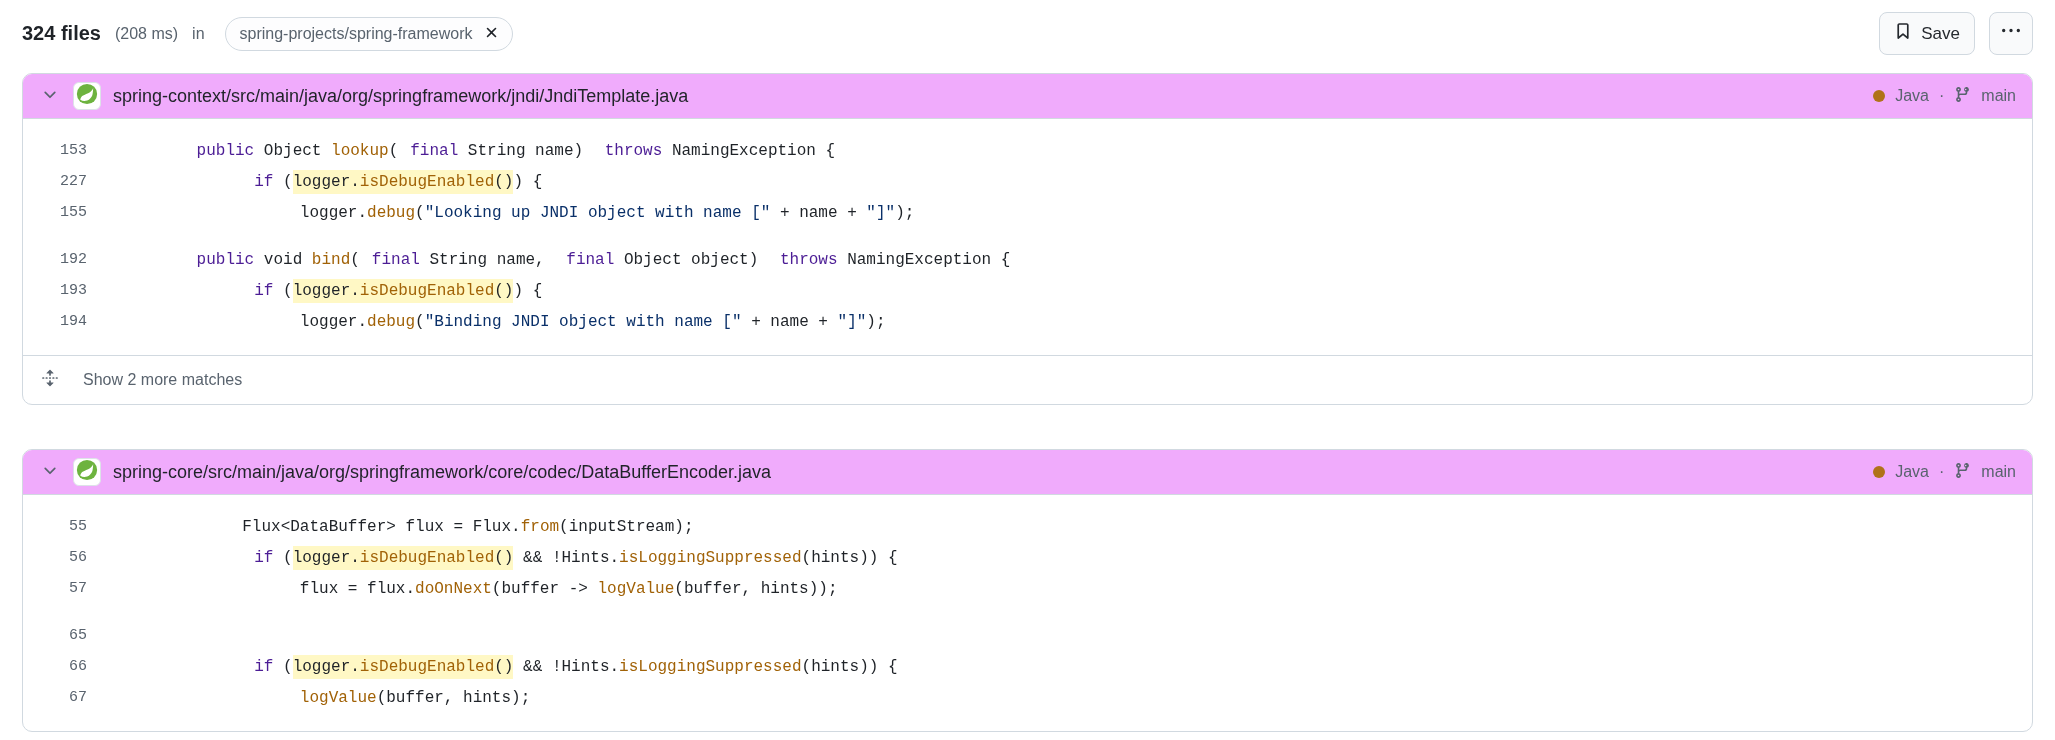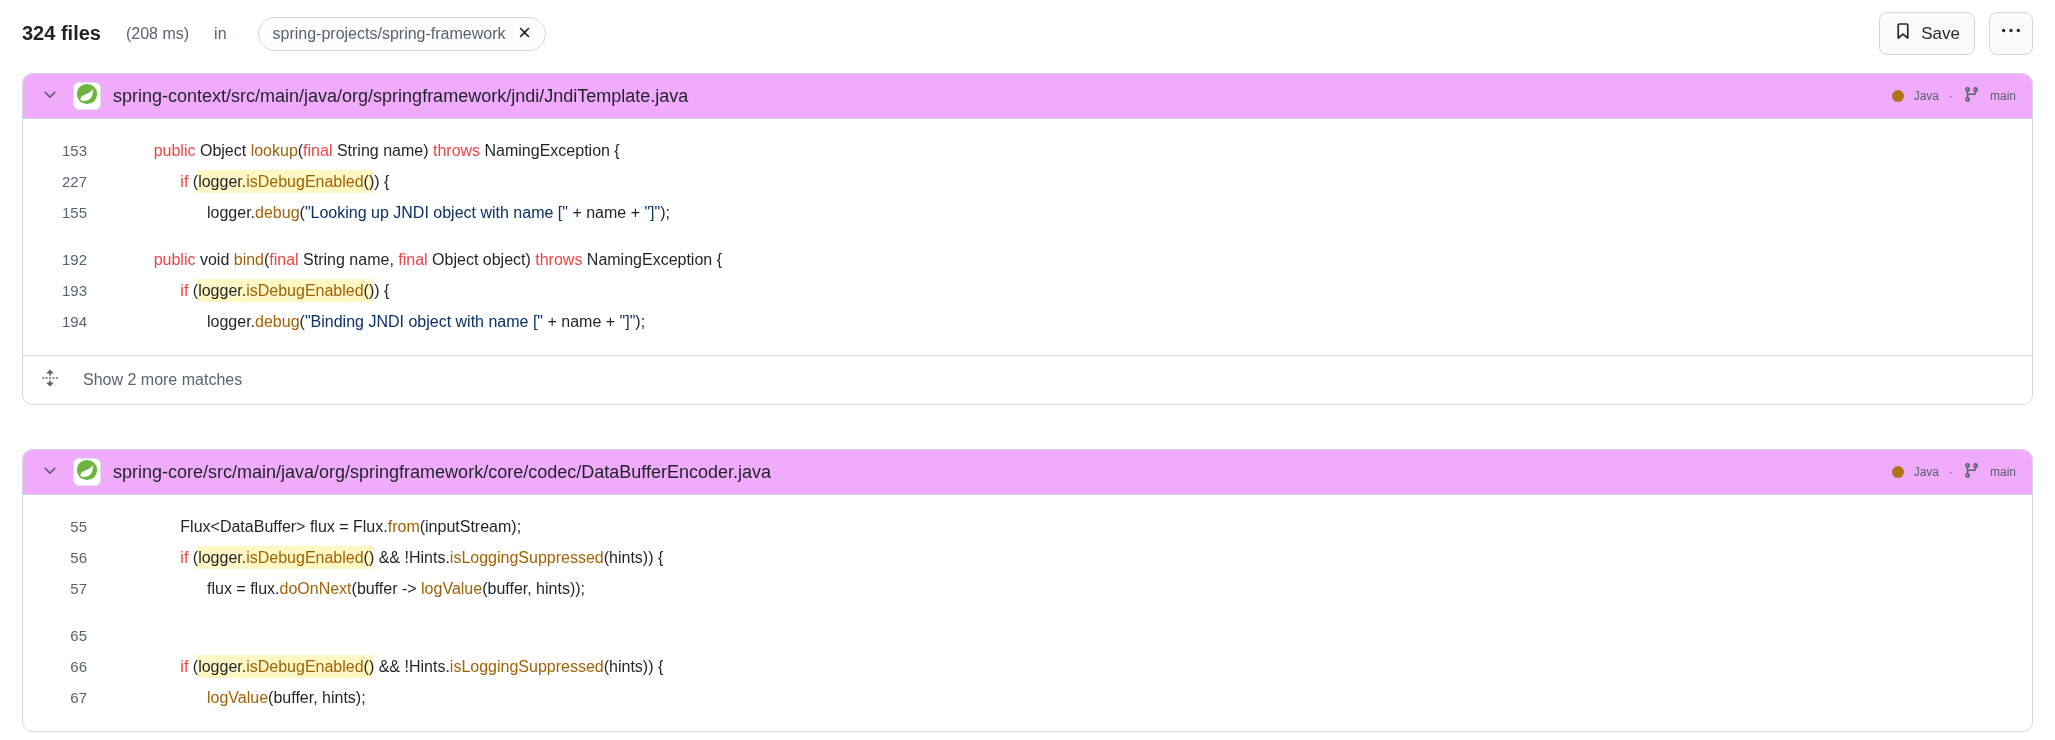--- a/index.html
+++ b/index.html
@@ -5,21 +5,21 @@
   * { box-sizing: border-box; }
   body {
     width: 2055px; height: 740px; margin: 0; overflow: hidden;
     background: #ffffff; color: #1f2328;
     font-family: "Liberation Sans", sans-serif;
   }
   .page { padding: 12px 22px 0 22px; }
 
   
   .results-header { display: flex; justify-content: space-between; align-items: center; margin-bottom: 18px; }
-  .rh-left { display: flex; align-items: center; gap: 25px; }
+  .rh-left { display: flex; align-items: center; gap: 14px; }
   .count { font-size: 20px; font-weight: 700; color: #1f2328; }
   .muted { color: #59636e; font-size: 16px; }
   .chip {
     display: inline-flex; align-items: center; gap: 10px;
     border: 1px solid #d1d9e0; border-radius: 999px;
     padding: 6px 12px 6px 14px; font-size: 16px; color: #59636e;
     background: #fdfdfe; margin-left: 6px; cursor: pointer;
   }
   .chip-x { display: flex; background: none; border: none; padding: 0; cursor: pointer; }
   .rh-right { display: flex; gap: 14px; }
@@ -35,32 +35,32 @@
   .card-header {
     display: flex; align-items: center; gap: 12px;
     background: #f0abfc; border-bottom: 1px solid #d1d9e0; padding: 8px 16px;
   }
   .chev-btn { background: none; border: none; padding: 2px; display: flex; cursor: pointer; }
   .avatar {
     width: 28px; height: 28px; border-radius: 6px; background: #fff;
     border: 1px solid #dde2e8; display: flex; align-items: center; justify-content: center; flex: none;
   }
   .file-path { font-size: 18px; color: #1f2328; text-decoration: none; cursor: pointer; }
-  .header-right { margin-left: auto; display: flex; align-items: center; gap: 10px; font-size: 12px; color: #59636e; white-space: nowrap; }
+  .header-right { margin-left: auto; display: flex; align-items: center; gap: 10px; font-size: 16px; color: #59636e; white-space: nowrap; }
   .lang-dot { width: 12px; height: 12px; border-radius: 50%; display: inline-block; }
 
   
   .code-block { padding: 16px 0 18px 0; }
   .code-group { margin-bottom: 16px; }
   .code-group:last-child { margin-bottom: 0; }
-  .code-line { display: flex; align-items: center; height: 31px; font-family: Liberation Sans, sans-serif; font-size: 16px; }
+  .code-line { display: flex; align-items: center; height: 31px; font-family: Liberation Mono, monospace; font-size: 16px; }
   .ln { width: 64px; flex: none; text-align: right; color: #59636e; font-size: 15px; cursor: pointer; }
   .lc { white-space: pre; tab-size: 6; -moz-tab-size: 6; padding-left: 40px; }
   .tok-pl { color: #1f2328; }
-  .tok-k  { color: #ef4444; }
+  .tok-k  { color: #4c1d95; margin-left: 12px; }
   .tok-en { color: #a16207; }
   .tok-s  { color: #0a3069; }
   .hl { background: #fff8c5; padding: 3px 0; }
 
   .card-footer {
     display: flex; align-items: center; gap: 24px;
     border-top: 1px solid #d1d9e0; padding: 13px 18px;
     color: #59636e; font-size: 16px; cursor: pointer;
   }
 </style>

